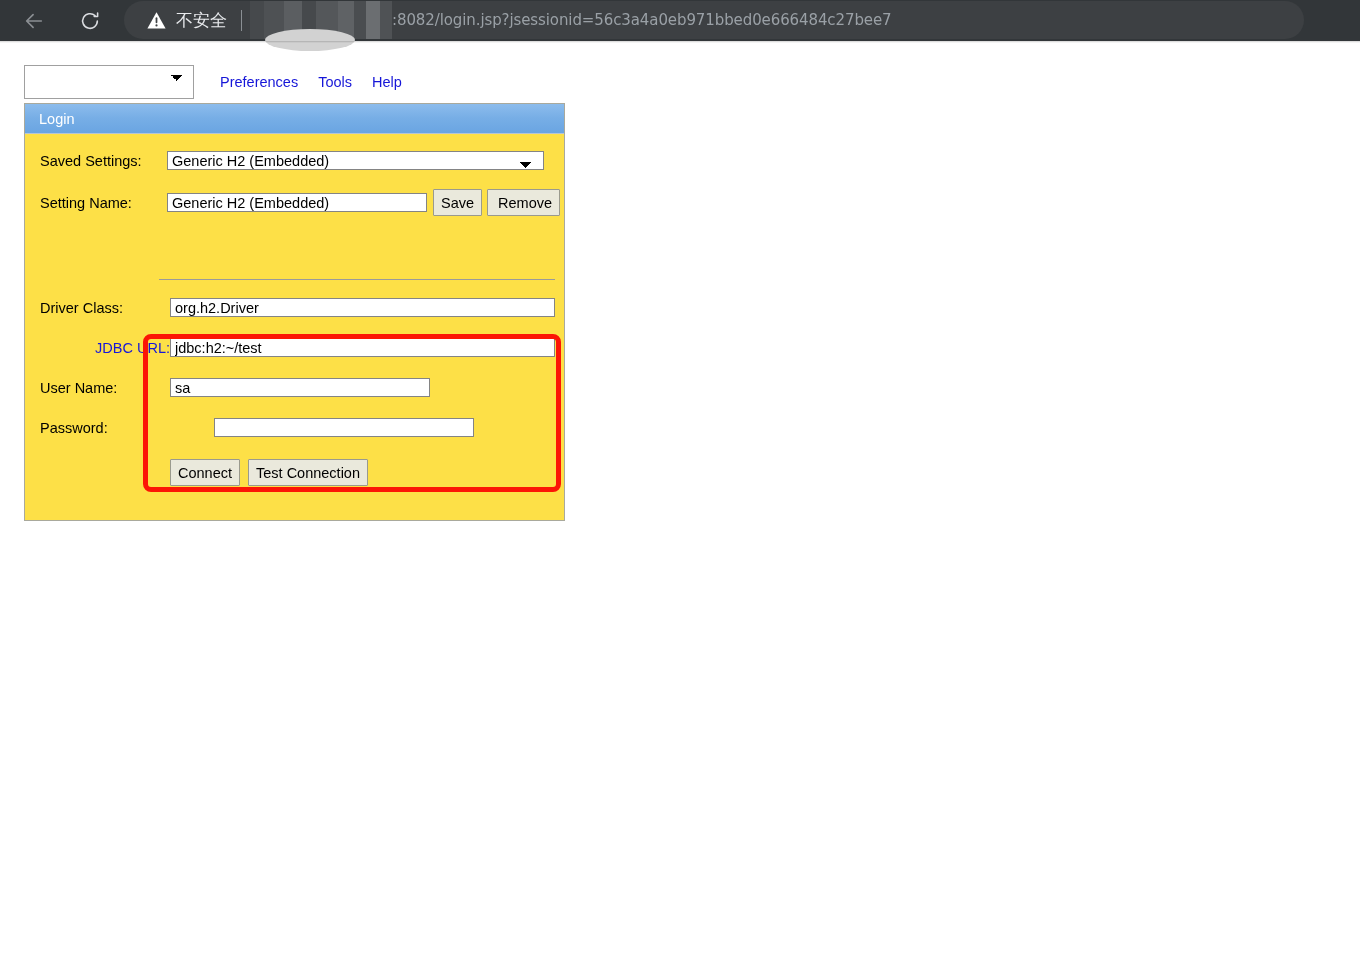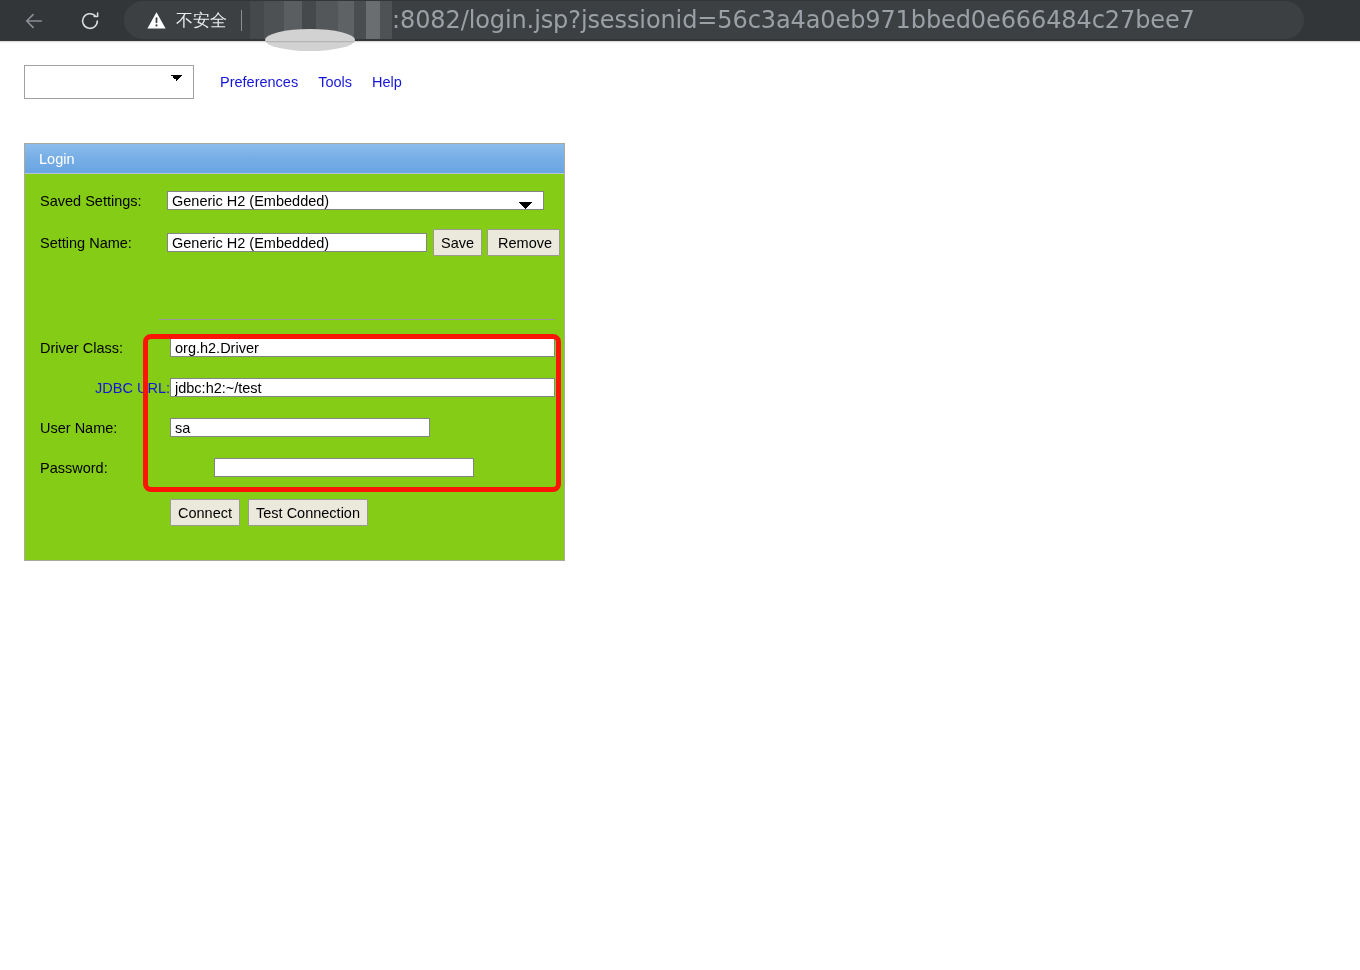--- a/index.html
+++ b/index.html
@@ -42,21 +42,21 @@
   }
   #omnibox-divider {
     width: 1px; height: 21px; background: #8a8f94;
     margin-left: 14px; margin-right: 2px;
   }
   #blur-redaction {
     display: flex; align-items: center; height: 38px; margin-left: 6px;
   }
   #blur-redaction span { display: block; height: 38px; }
   #url-text {
-    color: #9aa0a6; font-size: 24px; white-space: nowrap;
+    color: #9aa0a6; font-size: 15px; white-space: nowrap;
     font-family: "DejaVu Sans", sans-serif;
     letter-spacing: -0.1px;
   }
   #omni-ellipse {
     position: absolute; left: 265px; top: 29px;
     width: 90px; height: 22px;
     background: #d2d2d2;
     border-radius: 50%;
   }
   #chrome-shadow {
@@ -90,23 +90,22 @@
   }
   .nav-link {
     color: #1616d8; font-size: 14.5px; text-decoration: none;
     margin-left: 20px; white-space: nowrap;
   }
   .nav-link:first-of-type { margin-left: 26px; }
 
   #login-panel {
     position: absolute; left: 24px; top: 60px;
     width: 541px; height: 418px;
-    background: #84cc16;
+    background: #fde047;
     border: 1px solid #a9a99c;
-    margin-top: 40px;
   }
   #panel-header {
     height: 30px; width: 100%;
     background: linear-gradient(to bottom, #8cbcec 0%, #77aee6 48%, #6aa5e2 100%);
     display: flex; align-items: center;
     border-bottom: 1px solid #b7c6d4;
   }
   #panel-title {
     color: #ffffff; font-size: 14.5px; margin-left: 14px;
   }

